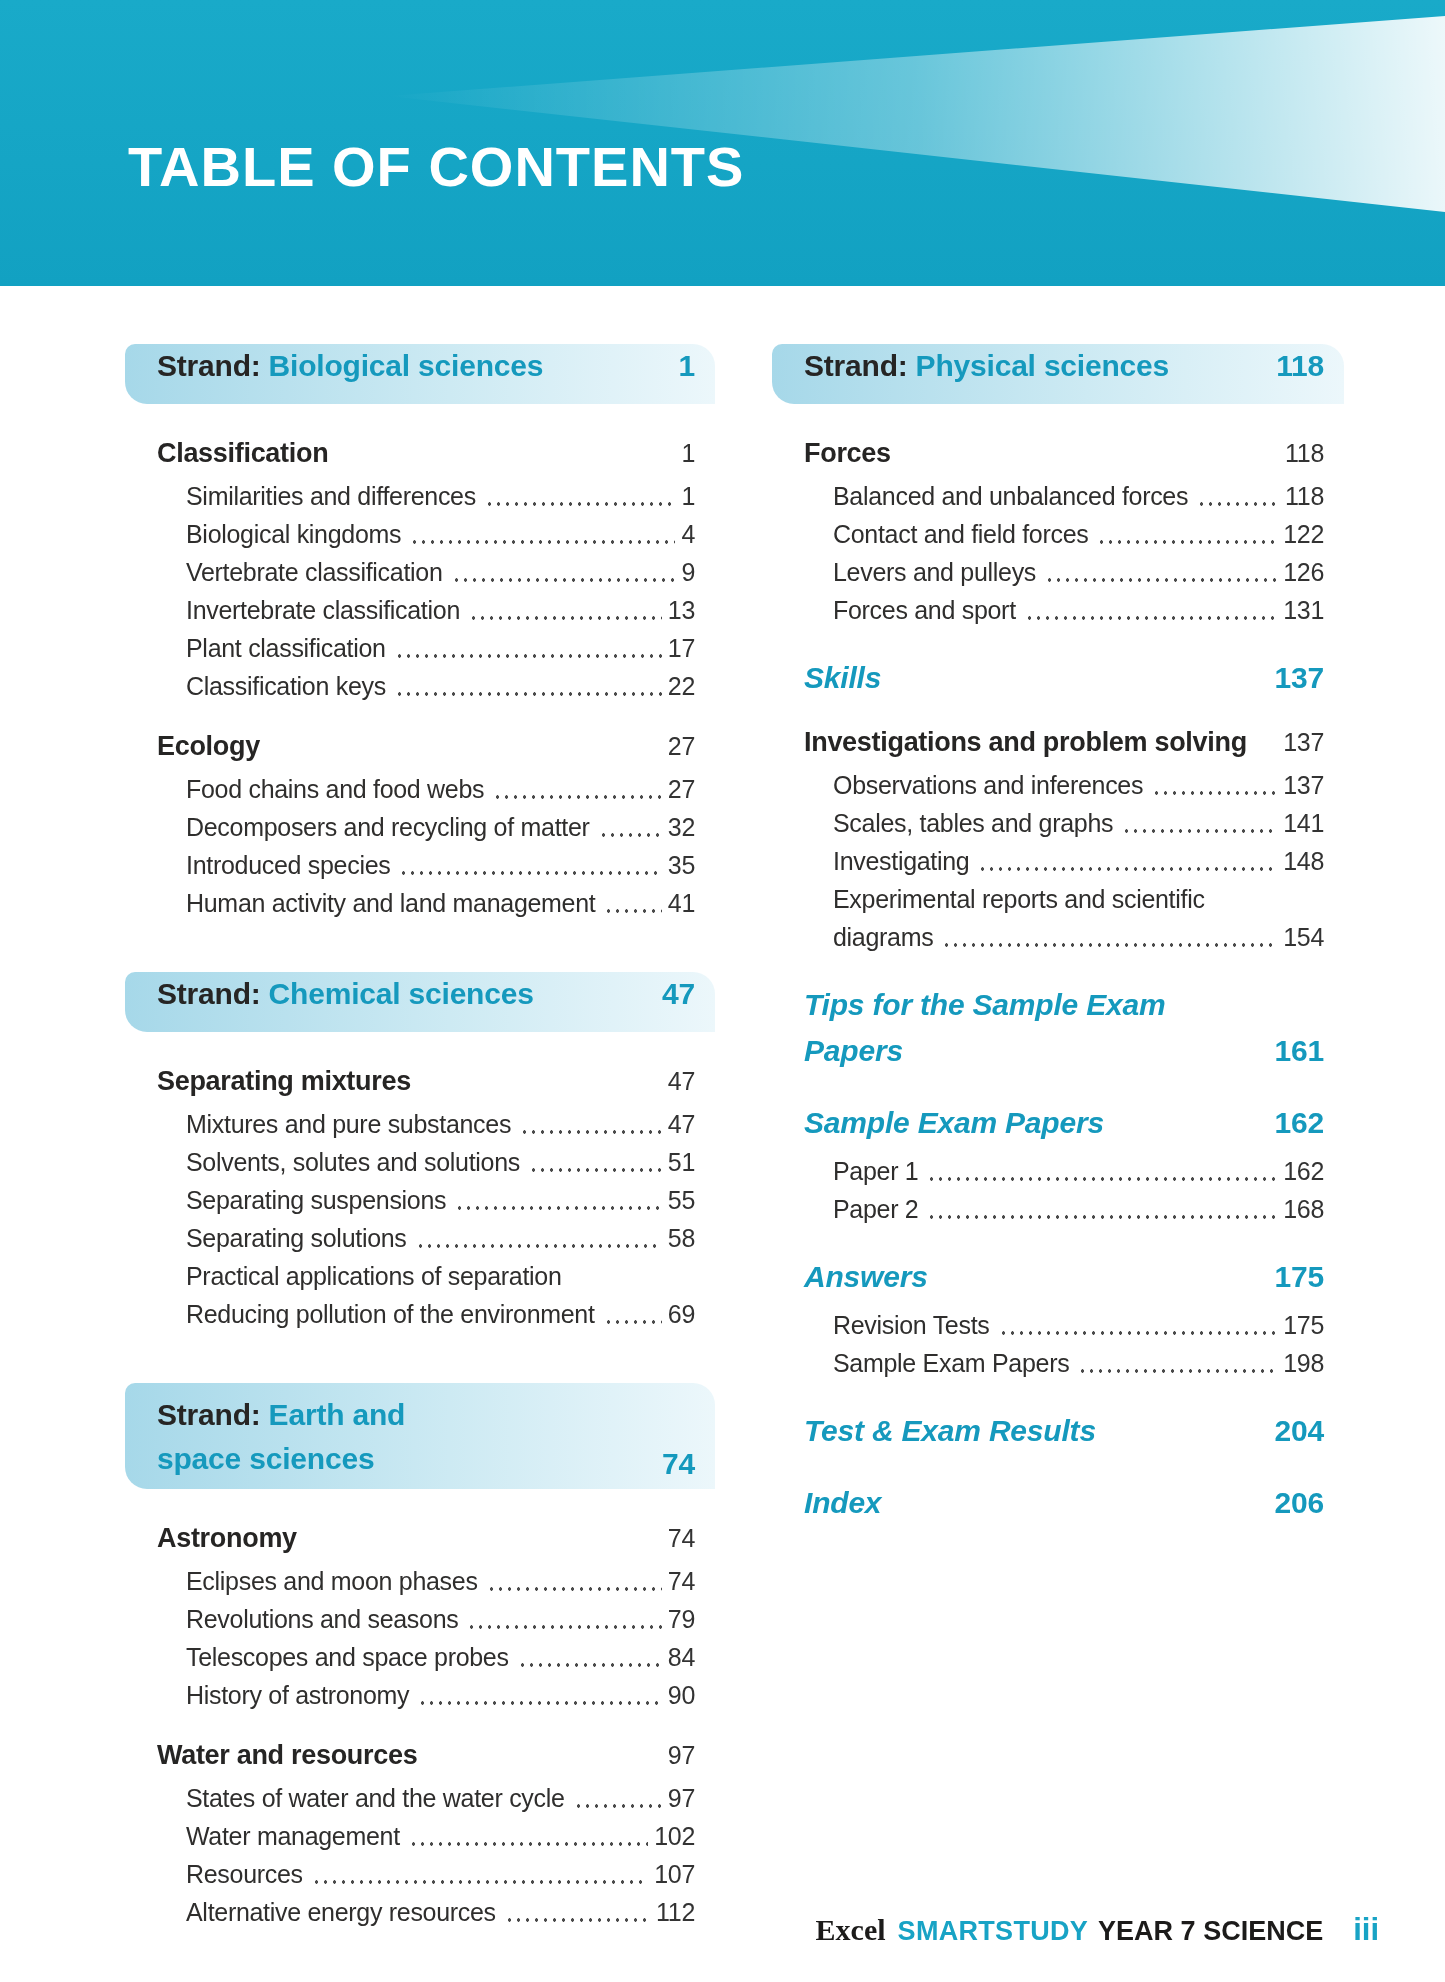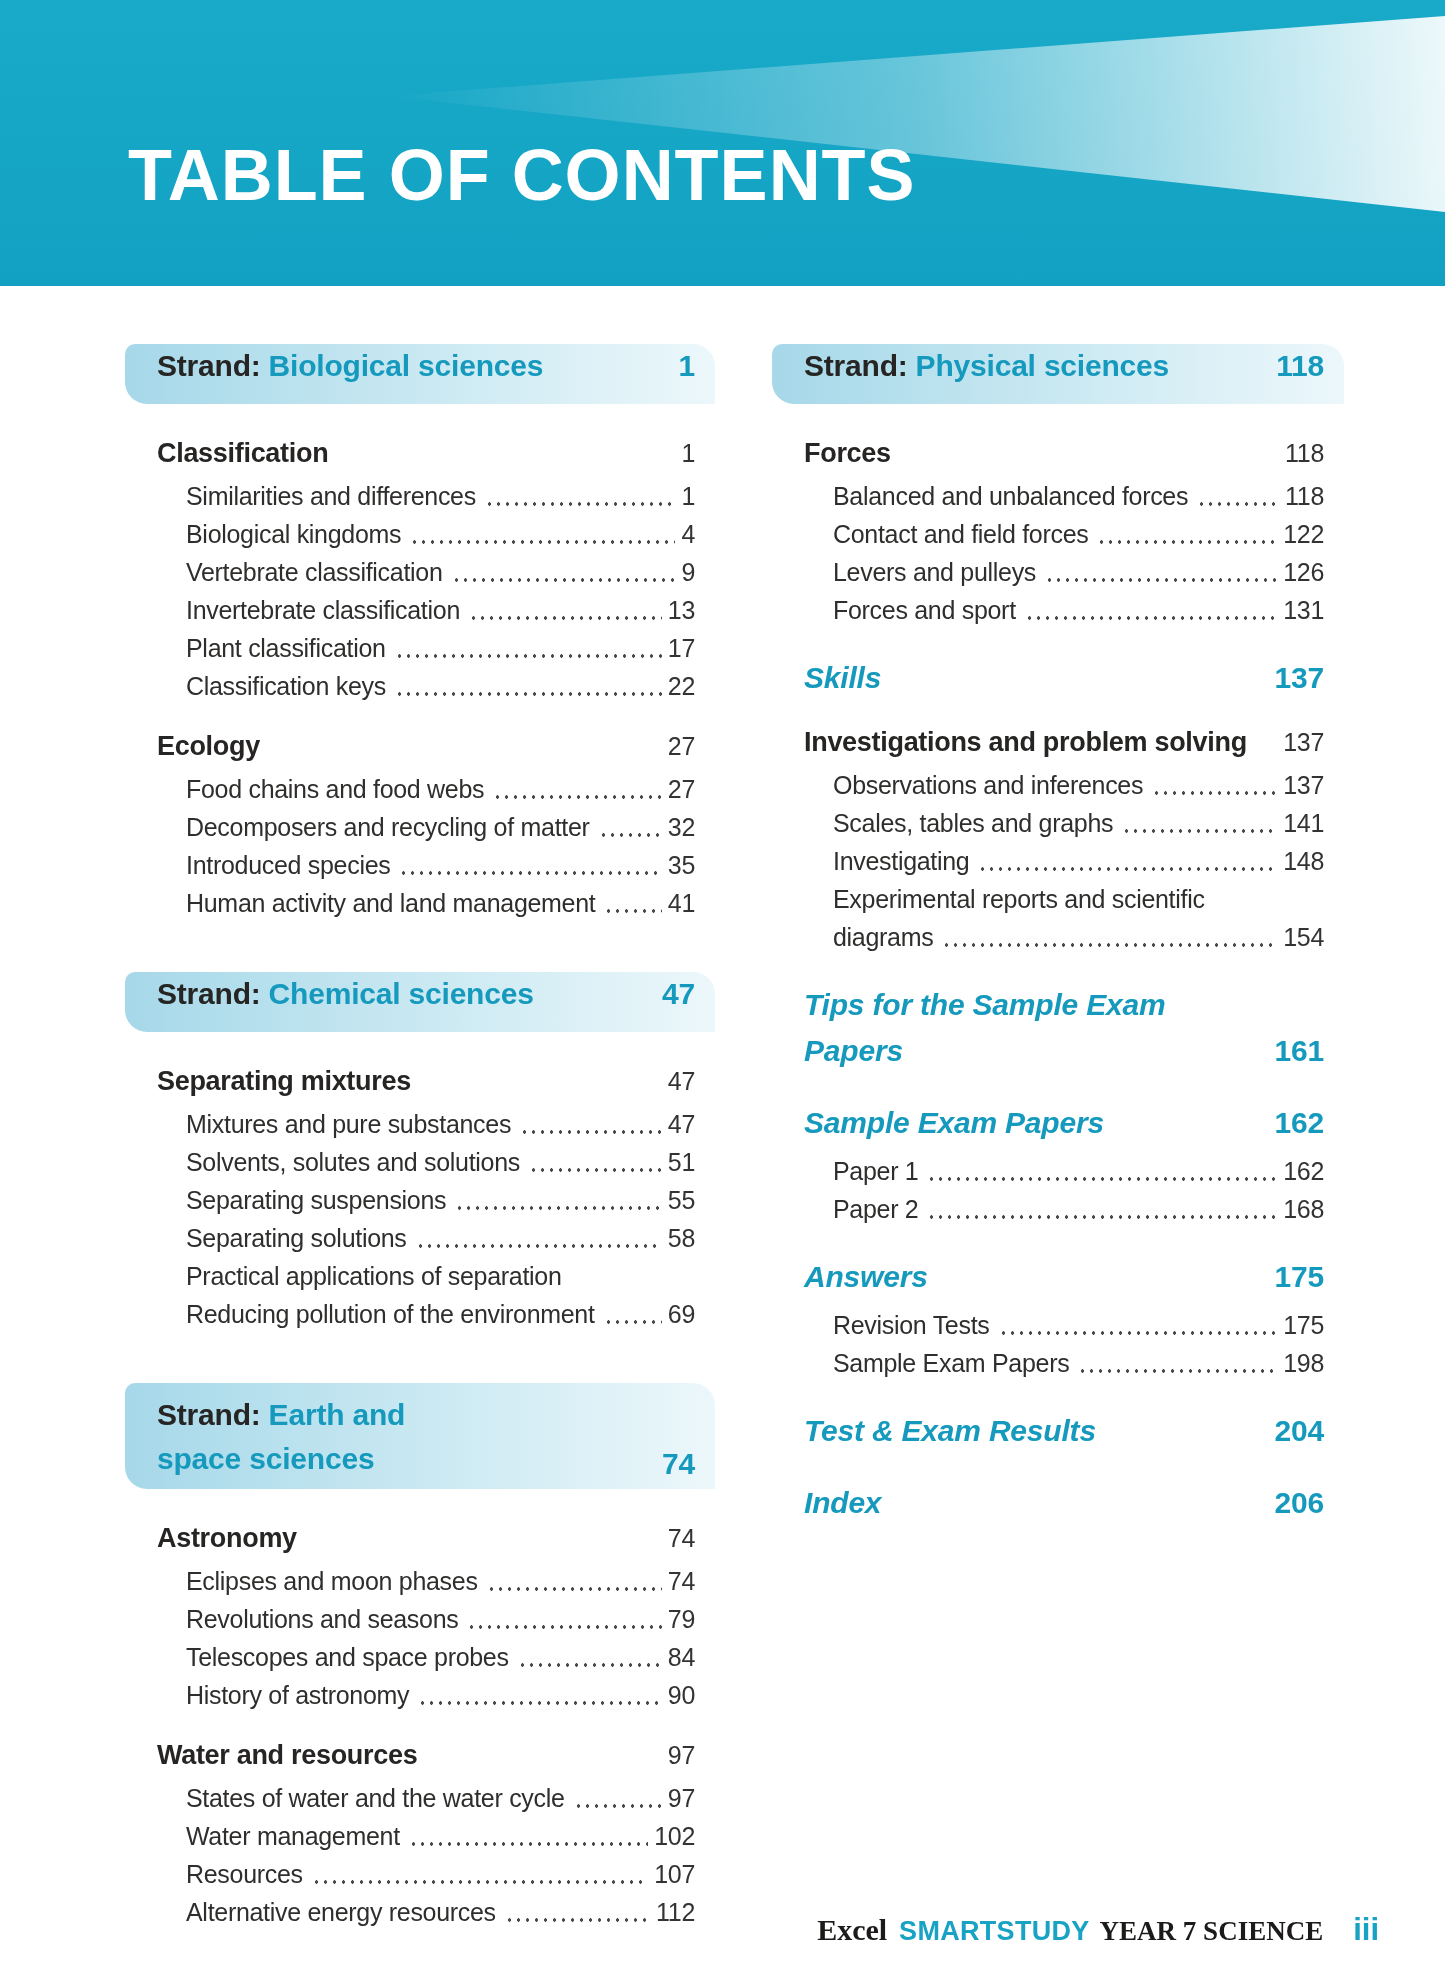--- a/index.html
+++ b/index.html
@@ -11,21 +11,21 @@
   *{box-sizing:border-box;margin:0;padding:0;}
   html,body{background:#ffffff;}
   body{font-family:"Liberation Sans", sans-serif;}
   .page{position:relative;width:1445px;height:1982px;background:#fff;overflow:hidden;}
 
   
   .banner{position:absolute;top:0;left:0;width:1445px;height:286px;
           background:linear-gradient(180deg,#19aac9 0%,#12a1c2 100%);overflow:hidden;}
   .banner svg{position:absolute;top:0;left:0;width:100%;height:100%;display:block;}
   .banner-title{position:absolute;left:128px;top:134px;color:#ffffff;
-          font-size:72px;font-weight:bold;letter-spacing:1px;white-space:nowrap;}
+          font-size:56px;font-weight:bold;letter-spacing:1px;white-space:nowrap;}
 
   
   .content{display:flex;gap:57px;padding:58px 0 0 125px;}
   .col{display:block;}
   .col-left{width:590px;}
   .col-right{width:572px;}
   .col > :first-child{margin-top:0 !important;}
 
   
   .strand{display:flex;align-items:center;min-height:58px;
@@ -63,21 +63,21 @@
              color:var(--teal);font-weight:bold;font-size:30px;letter-spacing:-0.2px;}
   .teal-line{line-height:46px;white-space:nowrap;}
   .teal-label{white-space:nowrap;font-style:italic;}
   .page-teal{color:var(--teal);font-size:30px;font-weight:bold;}
 
   
   .footer{position:absolute;right:66px;bottom:34px;display:flex;align-items:baseline;}
   .f-excel{font-family:"Liberation Serif", serif;font-weight:bold;
            font-size:30px;color:#1c1b1a;margin-right:12px;}
   .f-smart{color:var(--teal-bright);font-weight:bold;font-size:27px;margin-right:10px;letter-spacing:0.3px;}
-  .f-series{font-weight:bold;font-size:27px;color:#1c1b1a;font-family:Liberation Serif, serif;}
+  .f-series{font-weight:bold;font-size:27px;color:#1c1b1a;}
   .f-page{color:var(--teal-bright);font-weight:bold;font-size:31px;margin-left:30px;}
 </style>
 </head>
 <body>
 
 <div class="page">
 
   <div class="banner">
     <svg viewBox="0 0 1445 286" preserveAspectRatio="none">
       <defs>

